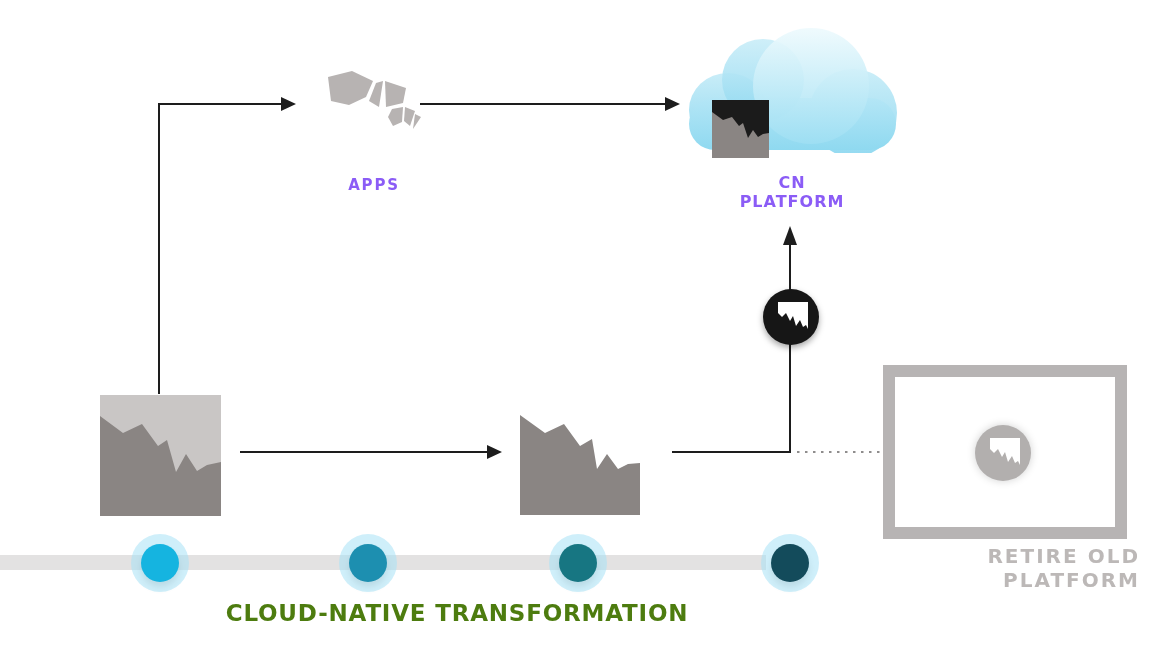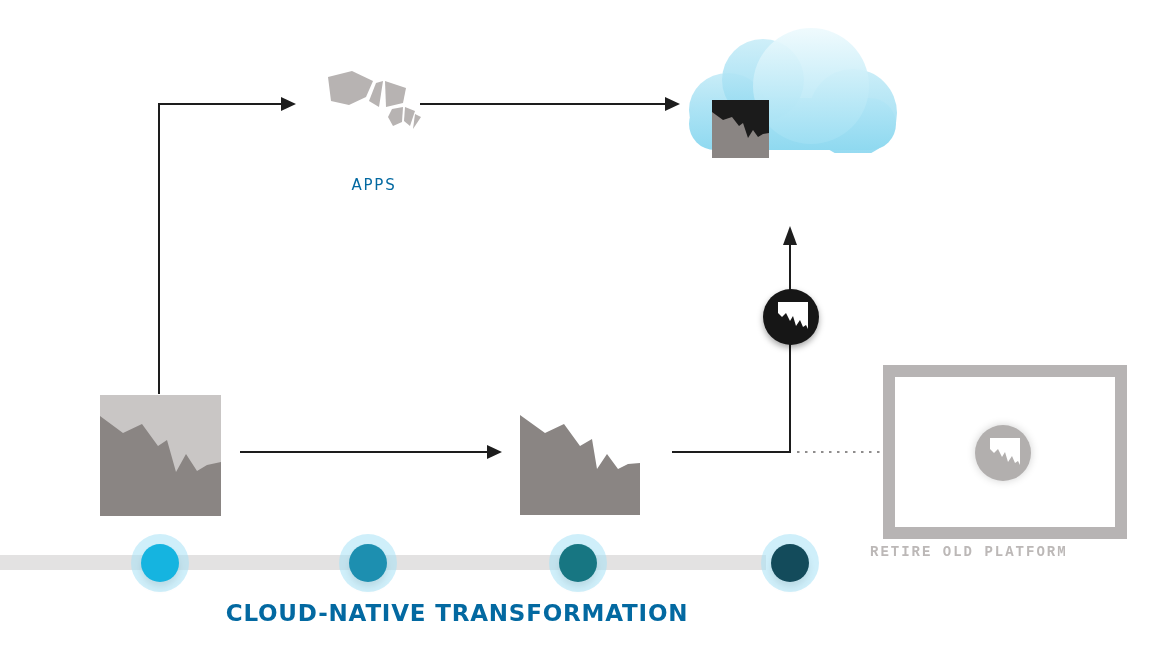--- a/index.html
+++ b/index.html
@@ -23,28 +23,28 @@
   .cn-square     { left:712px; top:100px; width:57px; height:58px; background:#1b1b1b; }
   .fragment      { fill:var(--fragments,#b7b3b2); }
 
   
   .badge { border-radius:50%; width:56px; height:56px; }
   .badge-black { left:763px; top:289px; background:#161616; box-shadow:0 3px 6px rgba(0,0,0,0.35); }
   .badge-gray  { left:975px; top:425px; background:#b2afae; box-shadow:0 0 8px rgba(0,0,0,0.18); }
   .badge-shape { fill:#ffffff; }
 
   
-  .label { color:#0369a1; font-weight:normal; text-align:center; }
+  .label { color:#8b5cf6; font-weight:bold; text-align:center; }
   .label-apps { left:318px; top:176px; width:112px; font-size:15px; letter-spacing:1.8px; }
   .label-cn   { left:714px; top:173px; width:156px; font-size:16px; line-height:19px; letter-spacing:1px; white-space:pre-line; }
   .label-lift { left:810px; top:358px; width:120px; font-size:16px; line-height:22px; letter-spacing:1px; text-align:left; white-space:pre-line; }
-  .label-retire { left:870px; top:544px; width:270px; font-size:14px; letter-spacing:2px;
-                  color:var(--faded-text,#bcb8b7); font-weight:bold; text-align:left;font-family:Liberation Mono, monospace; }
+  .label-retire { left:870px; top:544px; width:270px; font-size:20px; letter-spacing:2px;
+                  color:var(--faded-text,#bcb8b7); font-weight:bold; text-align:right; }
   .title { left:157px; top:600px; width:600px; font-size:23px; font-weight:bold;
-           letter-spacing:0.8px; color:#0369a1; text-align:center; }
+           letter-spacing:0.8px; color:#4d7c0f; text-align:center; }
 
   
   .retire-box { left:883px; top:365px; width:244px; height:174px;
                 border:12px solid var(--faded-gray,#b7b4b4); background:#ffffff; box-sizing:border-box; }
 
   
   .timeline-bar { left:0; top:555px; width:766px; height:15px; background:var(--timeline-bar,#e3e2e2); }
   .timeline-dots { left:0; top:0; width:1174px; height:652px; pointer-events:none; }
   .dot { position:absolute; top:544px; width:38px; height:38px; border-radius:50%;
          box-shadow:0 0 0 10px rgba(167,226,246,0.55), 0 5px 7px rgba(0,0,0,0.18); }
@@ -108,20 +108,22 @@
   <svg class="abs" style="left:328px; top:70px;" width="94" height="64" viewBox="0 0 94 64">
     <polygon class="fragment" points="0,7 24,1 45,11 38,27 21,35 3,31"></polygon>
     <polygon class="fragment" points="48,13 55,11 51,37 41,31"></polygon>
     <polygon class="fragment" points="57,11 78,18 75,33 58,37"></polygon>
     <polygon class="fragment" points="64,39 75,37 74,52 65,56 60,47"></polygon>
     <polygon class="fragment" points="77,37 87,41 82,56 76,51"></polygon>
     <polygon class="fragment" points="87,44 93,47 85,59"></polygon>
   </svg>
 
   <div class="abs label label-apps">APPS</div>
+  <div class="abs label label-cn">CN
+PLATFORM</div>
 
   <div class="abs badge badge-black">
     <svg width="56" height="56" viewBox="0 0 56 56">
       <path class="badge-shape" d="M15,13 L45,13 L45,40 L43,36 L40,38 L37,31 L33,37 L30,27 L27,32 L23,24 L19,28 L15,24 Z"></path>
     </svg>
   </div>
 
   <div class="abs legacy-square">
     <svg width="121" height="121" viewBox="0 0 121 121">
       <polygon class="mountain" points="0,21 23,38 42,29 58,51 67,45 76,77 86,59 97,76 107,70 121,67 121,121 0,121"></polygon>

